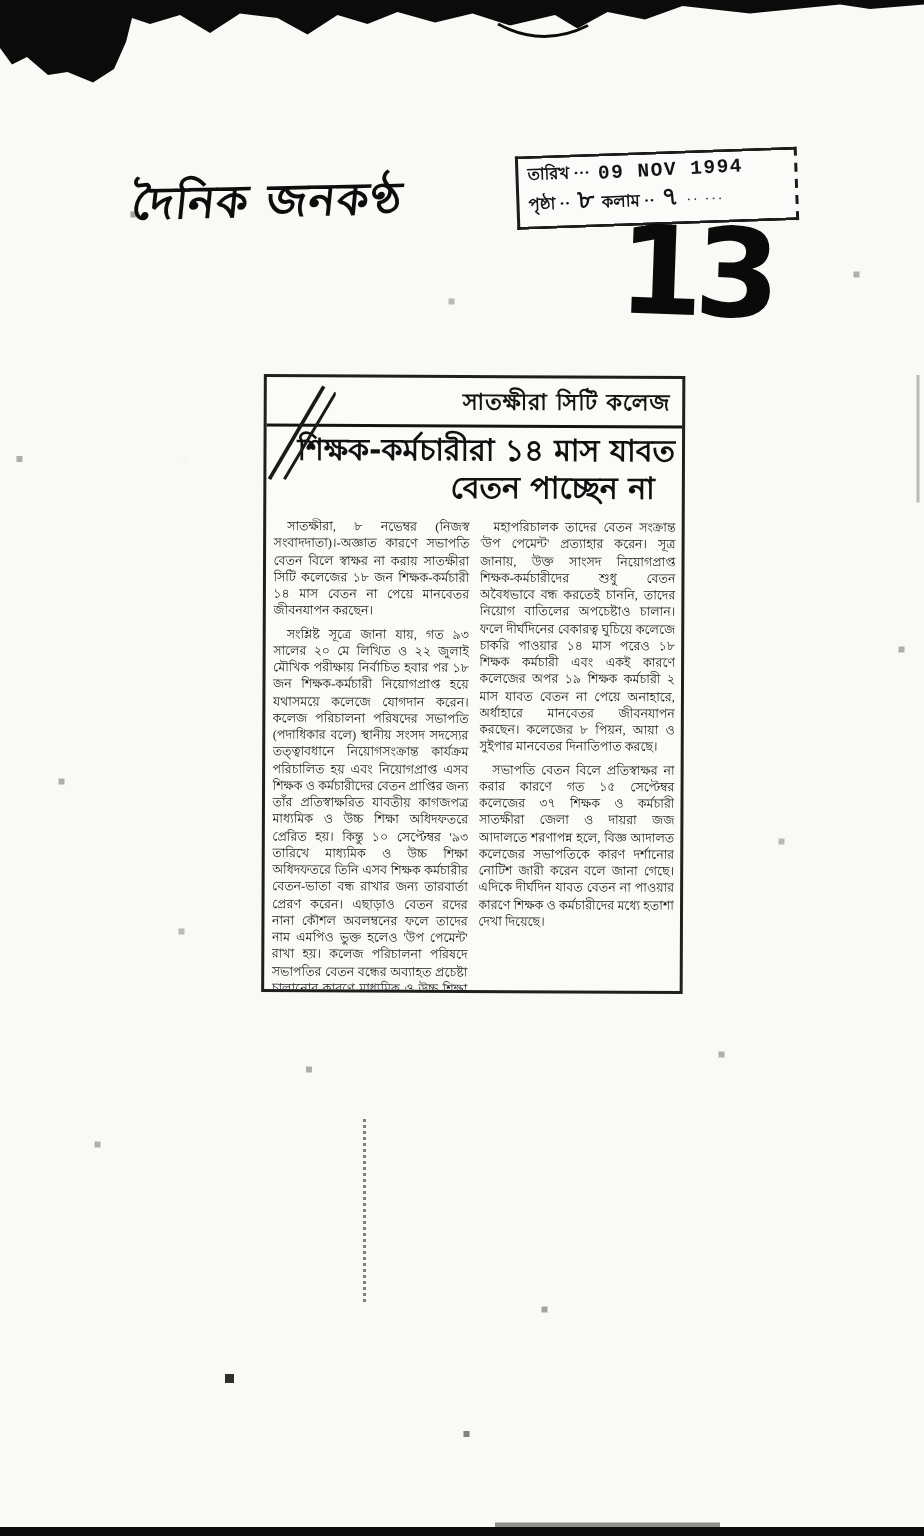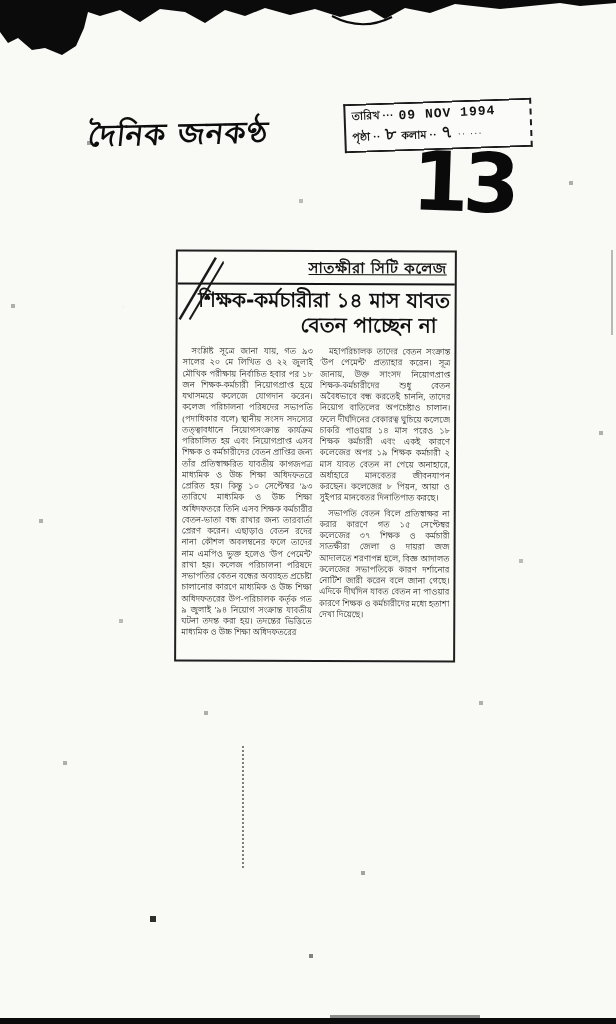--- a/index.html
+++ b/index.html
@@ -50,21 +50,21 @@
     border:2px solid #1f1f1f;background:#fbfbf8;
     transform:rotate(0.25deg);box-sizing:border-box;color:#141414;
   }
   .slash-mark{position:absolute;left:-4px;top:2px;}
   .kicker-row{
     border-bottom:2px solid #141414;
     padding:4px 8px 2px 0;text-align:right;
   }
   .kicker{
     font-family:"DejaVu Sans", sans-serif;font-weight:bold;
-    font-size:15px;letter-spacing:.5px;text-decoration:underline;
+    font-size:15px;letter-spacing:.5px;
   }
   .headline{padding:3px 4px 5px 4px;font-family:"DejaVu Sans", sans-serif;font-weight:900;color:#101010;}
   .headline .h1{font-size:20px;text-align:center;padding-left:16px;line-height:1.25;}
   .headline .h2{font-size:20px;text-align:right;padding-right:14px;line-height:1.25;}
   .body-cols{
     display:flex;gap:7px;padding:3px 4px 6px 5px;
     height:314px;overflow:hidden;
   }
   .col{flex:1;min-width:0;font-size:8.4px;line-height:1.34;text-align:justify;word-break:break-word;overflow:hidden;color:#1b1b1b;}
   .col p{margin:0 0 4px 0;text-indent:9px;}
@@ -128,20 +128,21 @@
     </svg>
     <div class="kicker-row">
       <span class="kicker">সাতক্ষীরা সিটি কলেজ</span>
     </div>
     <div class="headline">
       <div class="h1">শিক্ষক-কর্মচারীরা ১৪ মাস যাবত</div>
       <div class="h2">বেতন পাচ্ছেন না</div>
     </div>
     <div class="body-cols">
       <div class="col">
+        <p>সাতক্ষীরা, ৮ নভেম্বর (নিজস্ব সংবাদদাতা)।-অজ্ঞাত কারণে সভাপতি বেতন বিলে স্বাক্ষর না করায় সাতক্ষীরা সিটি কলেজের ১৮ জন শিক্ষক-কর্মচারী ১৪ মাস বেতন না পেয়ে মানবেতর জীবনযাপন করছেন।</p>
         <p>সংশ্লিষ্ট সূত্রে জানা যায়, গত ৯৩ সালের ২০ মে লিখিত ও ২২ জুলাই মৌখিক পরীক্ষায় নির্বাচিত হবার পর ১৮ জন শিক্ষক-কর্মচারী নিয়োগপ্রাপ্ত হয়ে যথাসময়ে কলেজে যোগদান করেন। কলেজ পরিচালনা পরিষদের সভাপতি (পদাধিকার বলে) স্থানীয় সংসদ সদস্যের তত্ত্বাবধানে নিয়োগসংক্রান্ত কার্যক্রম পরিচালিত হয় এবং নিয়োগপ্রাপ্ত এসব শিক্ষক ও কর্মচারীদের বেতন প্রাপ্তির জন্য তাঁর প্রতিস্বাক্ষরিত যাবতীয় কাগজপত্র মাধ্যমিক ও উচ্চ শিক্ষা অধিদফতরে প্রেরিত হয়। কিন্তু ১০ সেপ্টেম্বর '৯৩ তারিখে মাধ্যমিক ও উচ্চ শিক্ষা অধিদফতরে তিনি এসব শিক্ষক কর্মচারীর বেতন-ভাতা বন্ধ রাখার জন্য তারবার্তা প্রেরণ করেন। এছাড়াও বেতন রদের নানা কৌশল অবলম্বনের ফলে তাদের নাম এমপিও ভুক্ত হলেও 'উপ পেমেন্ট' রাখা হয়। কলেজ পরিচালনা পরিষদে সভাপতির বেতন বন্ধের অব্যাহত প্রচেষ্টা চালানোর কারণে মাধ্যমিক ও উচ্চ শিক্ষা অধিদফতরের উপ-পরিচালক কর্তৃক গত ৯ জুলাই '৯৪ নিয়োগ সংক্রান্ত যাবতীয় ঘটনা তদন্ত করা হয়। তদন্তের ভিত্তিতে মাধ্যমিক ও উচ্চ শিক্ষা অধিদফতরের</p>
       </div>
       <div class="col">
         <p>মহাপরিচালক তাদের বেতন সংক্রান্ত 'উপ পেমেন্ট' প্রত্যাহার করেন। সূত্র জানায়, উক্ত সাংসদ নিয়োগপ্রাপ্ত শিক্ষক-কর্মচারীদের শুধু বেতন অবৈধভাবে বন্ধ করতেই চাননি, তাদের নিয়োগ বাতিলের অপচেষ্টাও চালান। ফলে দীর্ঘদিনের বেকারত্ব ঘুচিয়ে কলেজে চাকরি পাওয়ার ১৪ মাস পরেও ১৮ শিক্ষক কর্মচারী এবং একই কারণে কলেজের অপর ১৯ শিক্ষক কর্মচারী ২ মাস যাবত বেতন না পেয়ে অনাহারে, অর্ধাহারে মানবেতর জীবনযাপন করছেন। কলেজের ৮ পিয়ন, আয়া ও সুইপার মানবেতর দিনাতিপাত করছে।</p>
         <p>সভাপতি বেতন বিলে প্রতিস্বাক্ষর না করার কারণে গত ১৫ সেপ্টেম্বর কলেজের ৩৭ শিক্ষক ও কর্মচারী সাতক্ষীরা জেলা ও দায়রা জজ আদালতে শরণাপন্ন হলে, বিজ্ঞ আদালত কলেজের সভাপতিকে কারণ দর্শানোর নোটিশ জারী করেন বলে জানা গেছে। এদিকে দীর্ঘদিন যাবত বেতন না পাওয়ার কারণে শিক্ষক ও কর্মচারীদের মধ্যে হতাশা দেখা দিয়েছে।</p>
       </div>
     </div>
   </div>
 
   <div class="fold-mark"></div>

